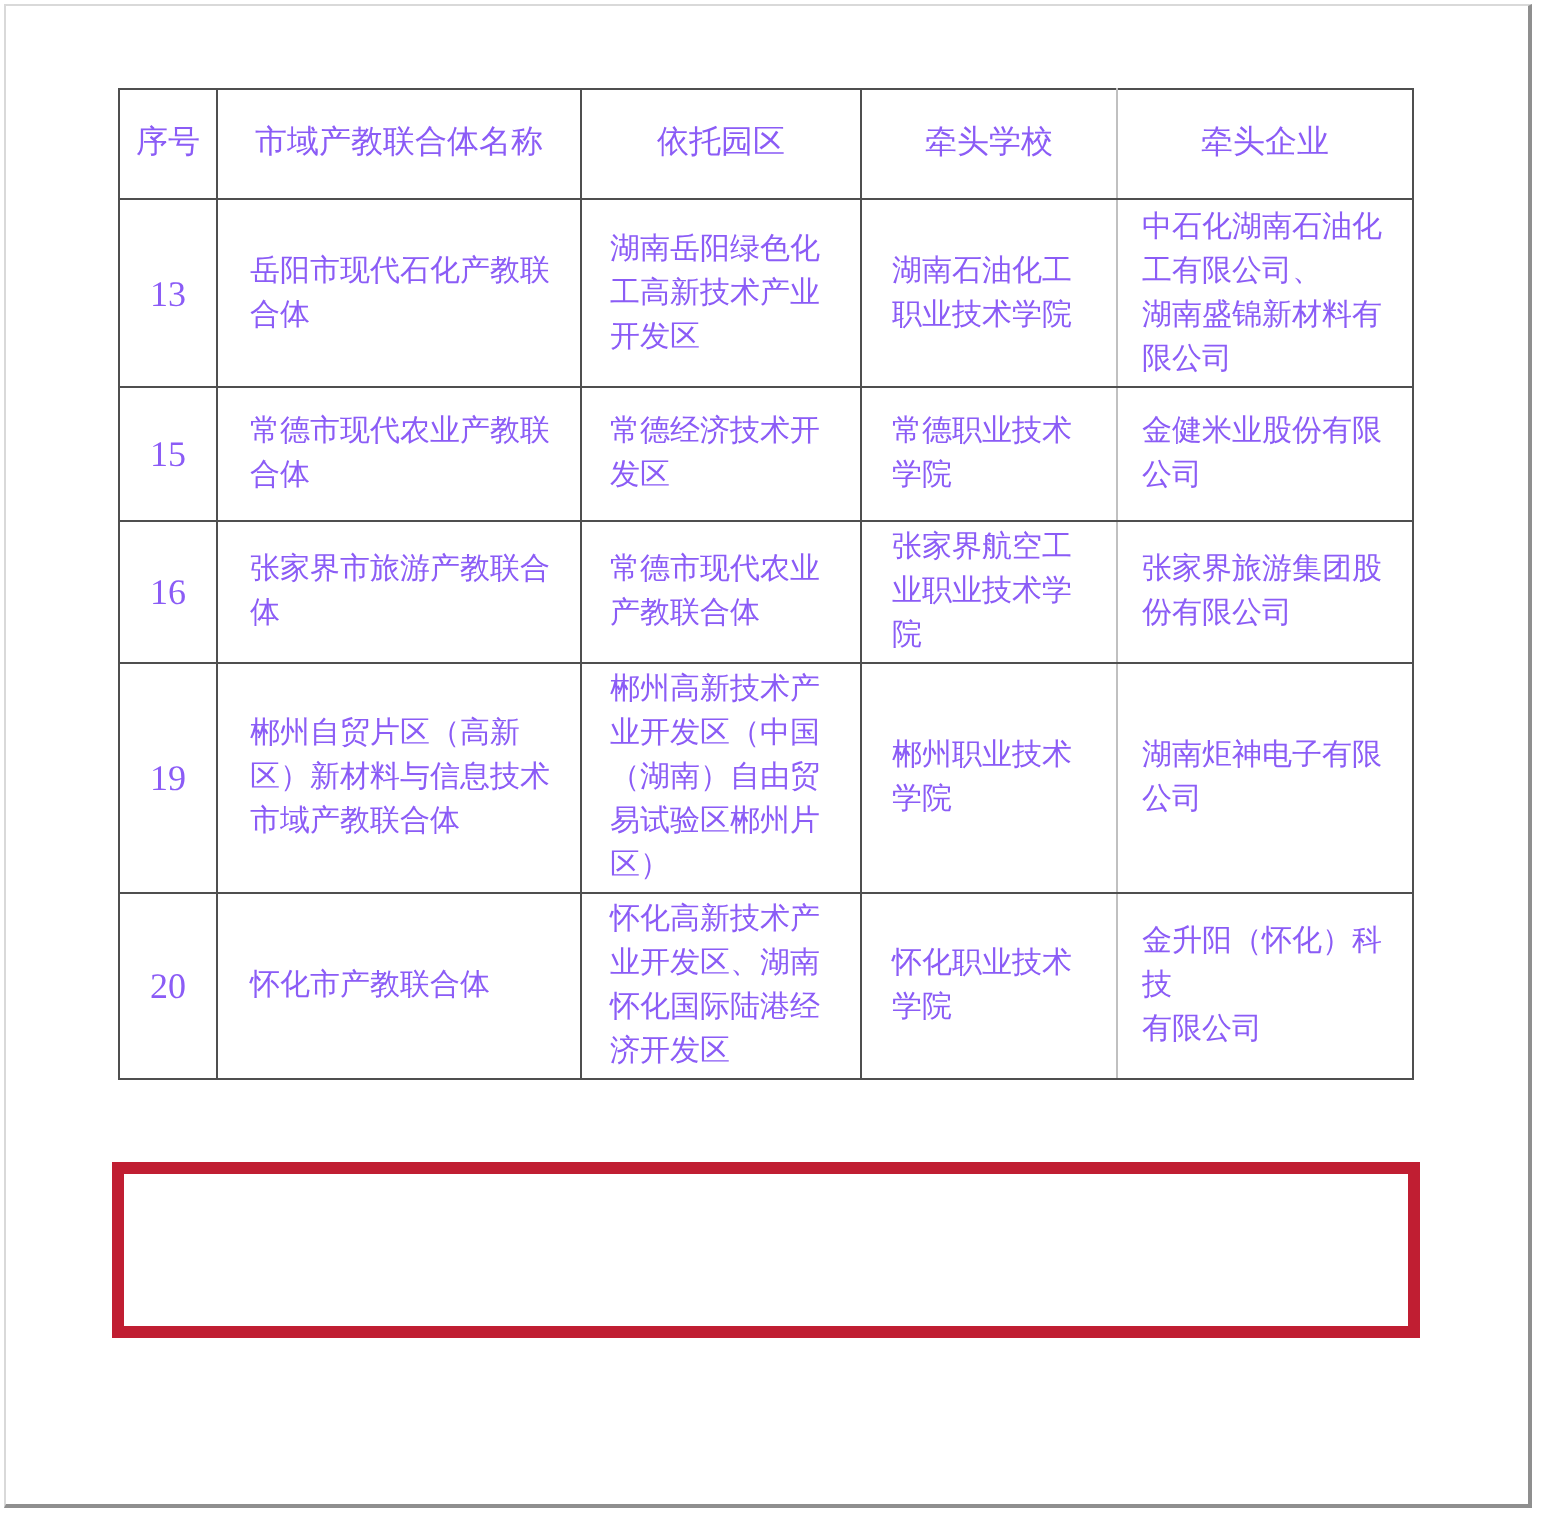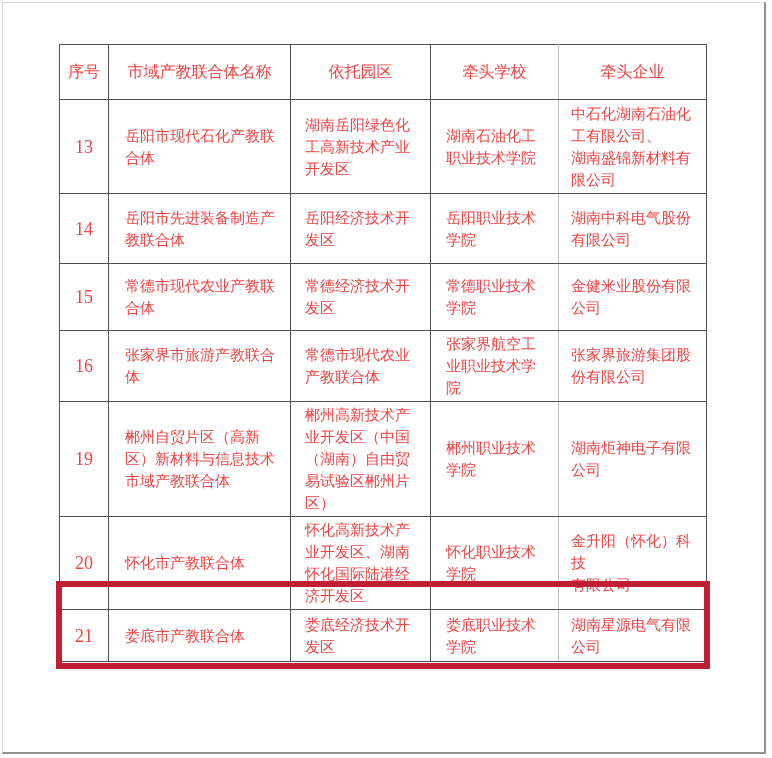--- a/index.html
+++ b/index.html
@@ -2,21 +2,21 @@
 <html><head>
 <meta charset="utf-8">
 <style>
   html,body{margin:0;padding:0;background:#ffffff;}
   .page{
     position:relative;
     width:772px;height:758px;
     background:#ffffff;
     overflow:hidden;
     font-family:"Liberation Serif","DejaVu Serif",serif;
-    color:#ef4444;
+    color:#8b5cf6;
   }
   
   .frame{
     position:absolute;left:2px;top:2px;right:6px;bottom:4px;
     border-top:1px solid #d9d9d9;
     border-left:1px solid #d9d9d9;
     border-right:2px solid #8f8f8f;
     border-bottom:2px solid #8f8f8f;
     pointer-events:none;
   }
@@ -83,27 +83,20 @@
     </thead>
     <tbody>
       <tr style="height:94px">
         <td class="c-no">13</td>
         <td class="c-name">岳阳市现代石化产教联合体</td>
         <td class="c-park">湖南岳阳绿色化工高新技术产业开发区</td>
         <td class="c-school">湖南石油化工职业技术学院</td>
         <td class="c-ent">中石化湖南石油化工有限公司、
 湖南盛锦新材料有限公司</td>
       </tr>
-      <tr style="height:70px">
-        <td class="c-no">14</td>
-        <td class="c-name">岳阳市先进装备制造产教联合体</td>
-        <td class="c-park">岳阳经济技术开发区</td>
-        <td class="c-school">岳阳职业技术学院</td>
-        <td class="c-ent">湖南中科电气股份有限公司</td>
-      </tr>
       <tr style="height:67px">
         <td class="c-no">15</td>
         <td class="c-name">常德市现代农业产教联合体</td>
         <td class="c-park">常德经济技术开发区</td>
         <td class="c-school">常德职业技术学院</td>
         <td class="c-ent">金健米业股份有限公司</td>
       </tr>
       <tr style="height:67px">
         <td class="c-no">16</td>
         <td class="c-name">张家界市旅游产教联合体</td>
@@ -119,25 +112,18 @@
         <td class="c-ent">湖南炬神电子有限公司</td>
       </tr>
       <tr style="height:88px">
         <td class="c-no">20</td>
         <td class="c-name">怀化市产教联合体</td>
         <td class="c-park">怀化高新技术产业开发区、湖南怀化国际陆港经济开发区</td>
         <td class="c-school">怀化职业技术学院</td>
         <td class="c-ent">金升阳（怀化）科技
 有限公司</td>
       </tr>
-      <tr style="height:52px">
-        <td class="c-no">21</td>
-        <td class="c-name">娄底市产教联合体</td>
-        <td class="c-park">娄底经济技术开发区</td>
-        <td class="c-school">娄底职业技术学院</td>
-        <td class="c-ent">湖南星源电气有限公司</td>
-      </tr>
     </tbody>
   </table>
 
   <div class="highlight-box" style="border-color: rgb(192, 30, 50);"></div>
   <div class="frame"></div>
 </div>
 
 </body></html>

